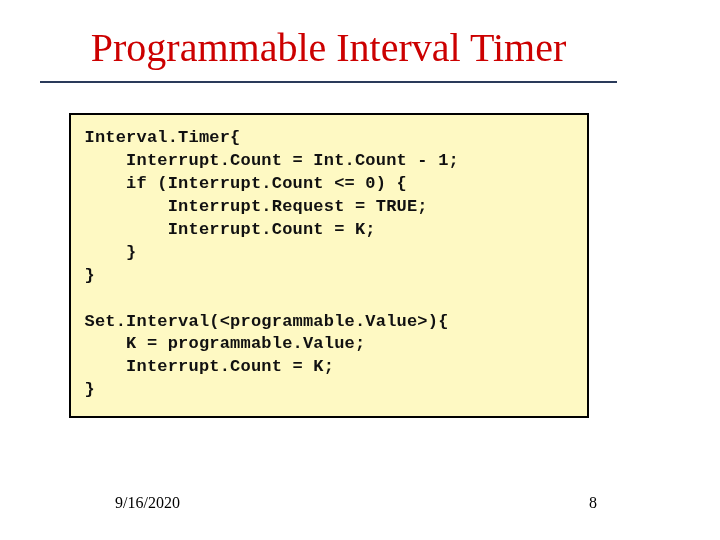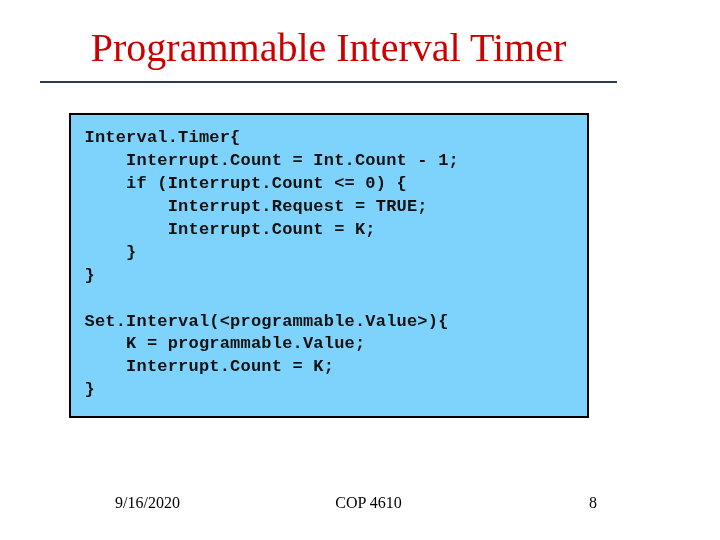--- a/index.html
+++ b/index.html
@@ -21,21 +21,21 @@
   .rule {
     border: none;
     border-top: 2px solid #2a3a5a;
     margin: 0 0 30px 0;
   }
   .codebox {
     border: 2px solid #000;
     width: 520px;
     margin: 10px auto 0 auto;
     padding: 12px 14px 14px 14px;
-    background: #7dd3fc;
+    background: #fef9c3;
   }
   .code {
     font-family: "Courier New", Courier, monospace;
     font-size: 17px;
     line-height: 1.35;
     white-space: pre;
     color: #111;
     font-weight: 600;
     letter-spacing: 0.2px;
   }
@@ -70,16 +70,15 @@
     }
 }
 
 Set.Interval(&lt;programmable.Value&gt;){
     K = programmable.Value;
     Interrupt.Count = K;
 }</pre>
   </div>
   <div class="footer">
     <div class="date">9/16/2020</div>
-    <div class="course">COP 4610</div>
     <div class="page">8</div>
   </div>
 </div>
 
 </body></html>

